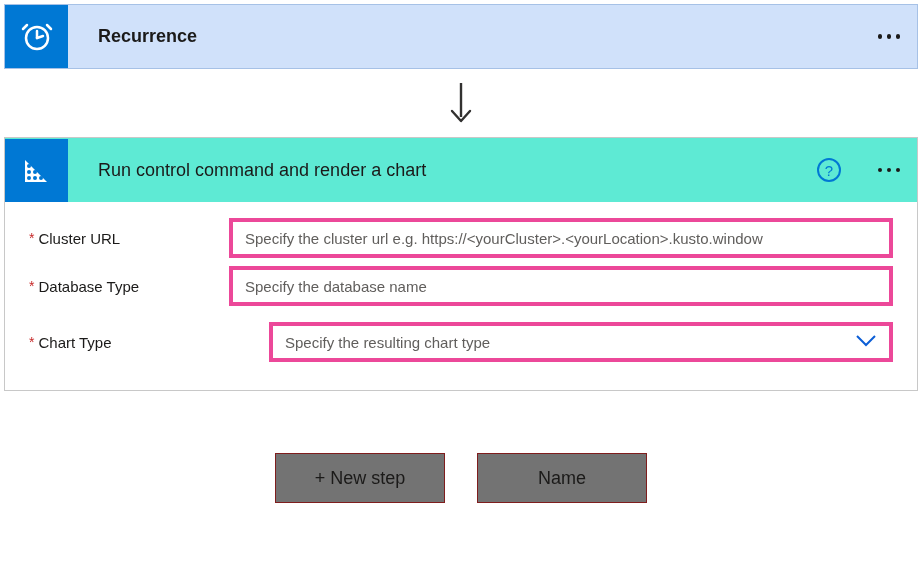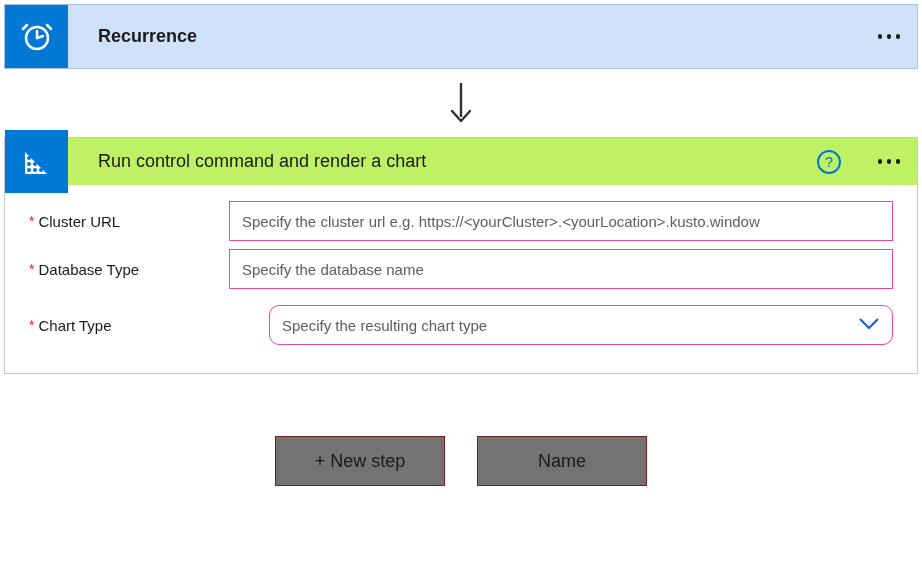--- a/index.html
+++ b/index.html
@@ -15,22 +15,22 @@
       background: #d0e1fa;
       border: 1px solid #a6c1e6;
       height: 65px;
     }
     .card-action {
       border: 1px solid #c8c8c8;
     }
     .card-action-header {
       display: flex;
       align-items: center;
-      background: #bef264;
-      height: 47px;
+      background: #5eead4;
+      height: 64px;
     }
     .icon-tile {
       width: 63px;
       height: 63px;
       background: #0078d4;
       display: flex;
       align-items: center;
       justify-content: center;
       flex-shrink: 0;
     }
@@ -83,34 +83,33 @@
     .label {
       width: 200px;
       flex-shrink: 0;
       font-size: 15px;
       color: #1b1a19;
     }
     .req { color: #c62828; margin-right: 4px; font-size: 14px; vertical-align: 1px; }
     .text-input, .select-input {
       flex: 1;
       height: 40px;
-      border: 1px solid #ec4899;
+      border: 4px solid #ec4899;
       padding: 0 12px;
       font-size: 15px;
       color: #323130;
       background: #fff;
     }
     .text-input::placeholder { color: #605e5c; }
     .select-input {
       display: flex;
       align-items: center;
       justify-content: space-between;
       color: #605e5c;
       cursor: pointer;
-      border-radius: 10px;
     }
     .chevron-down {
       color: #0c5ed6;
     }
     .footer-buttons {
       display: flex;
       justify-content: center;
       gap: 32px;
       margin-top: 62px;
     }

